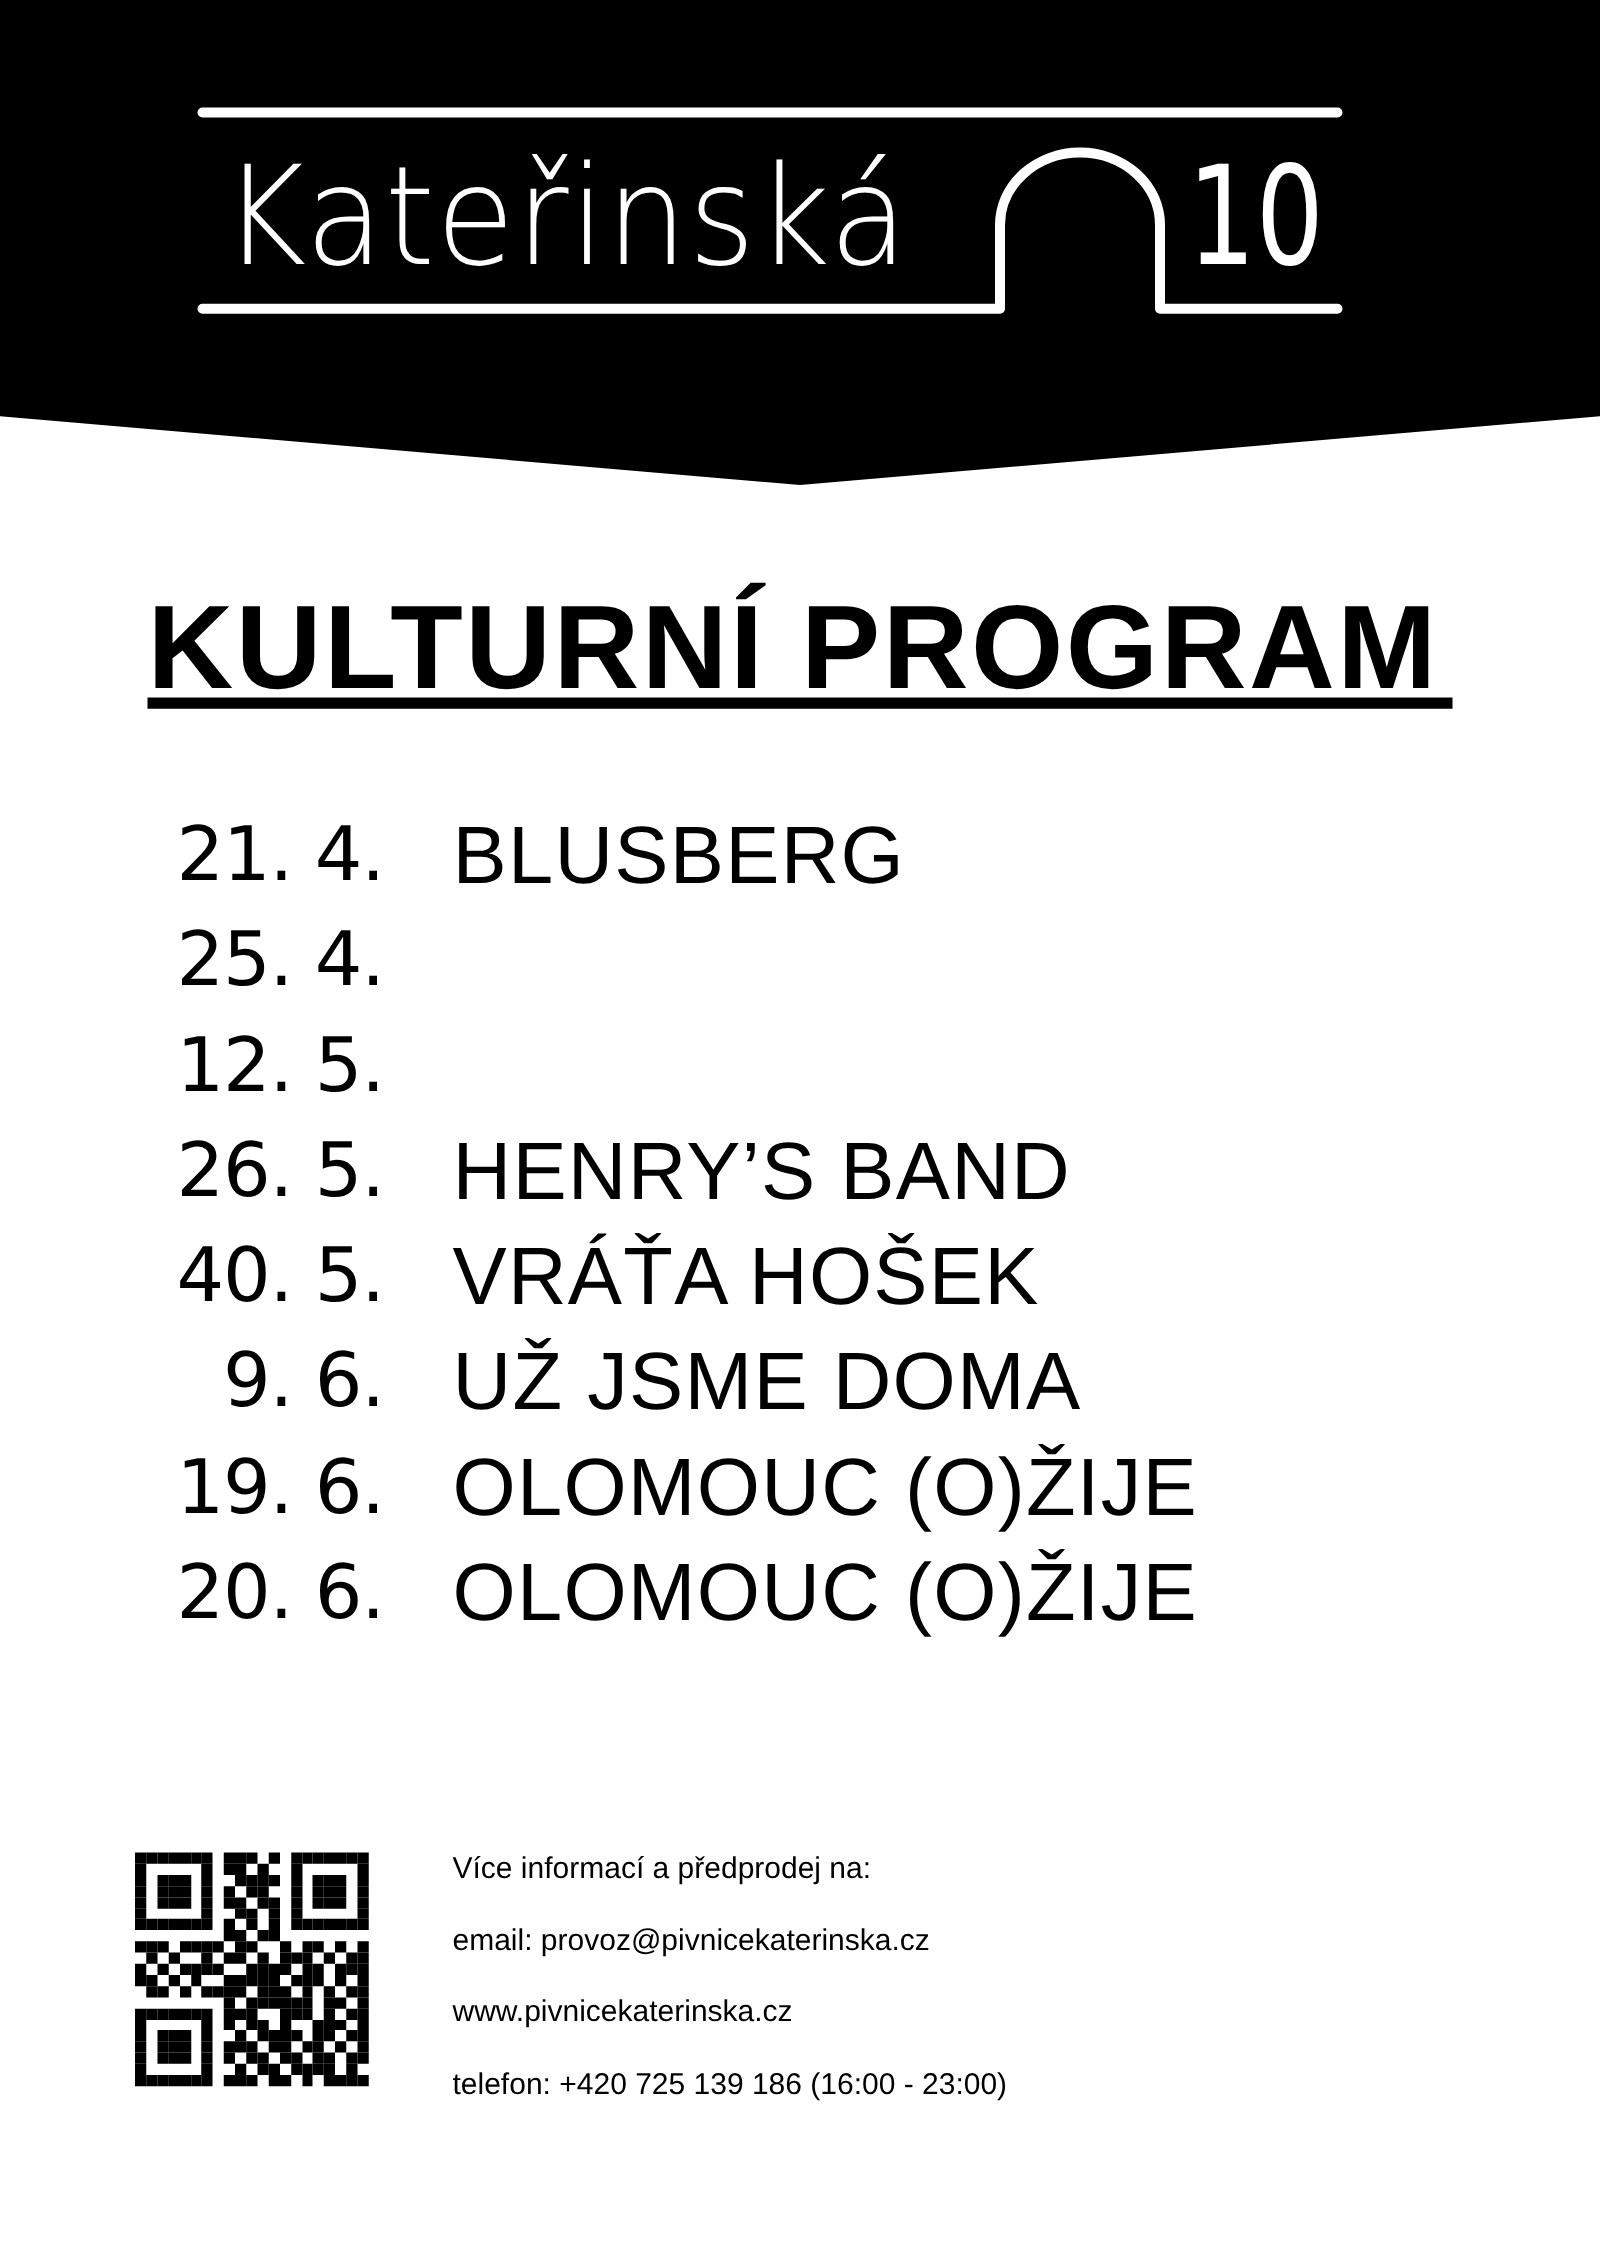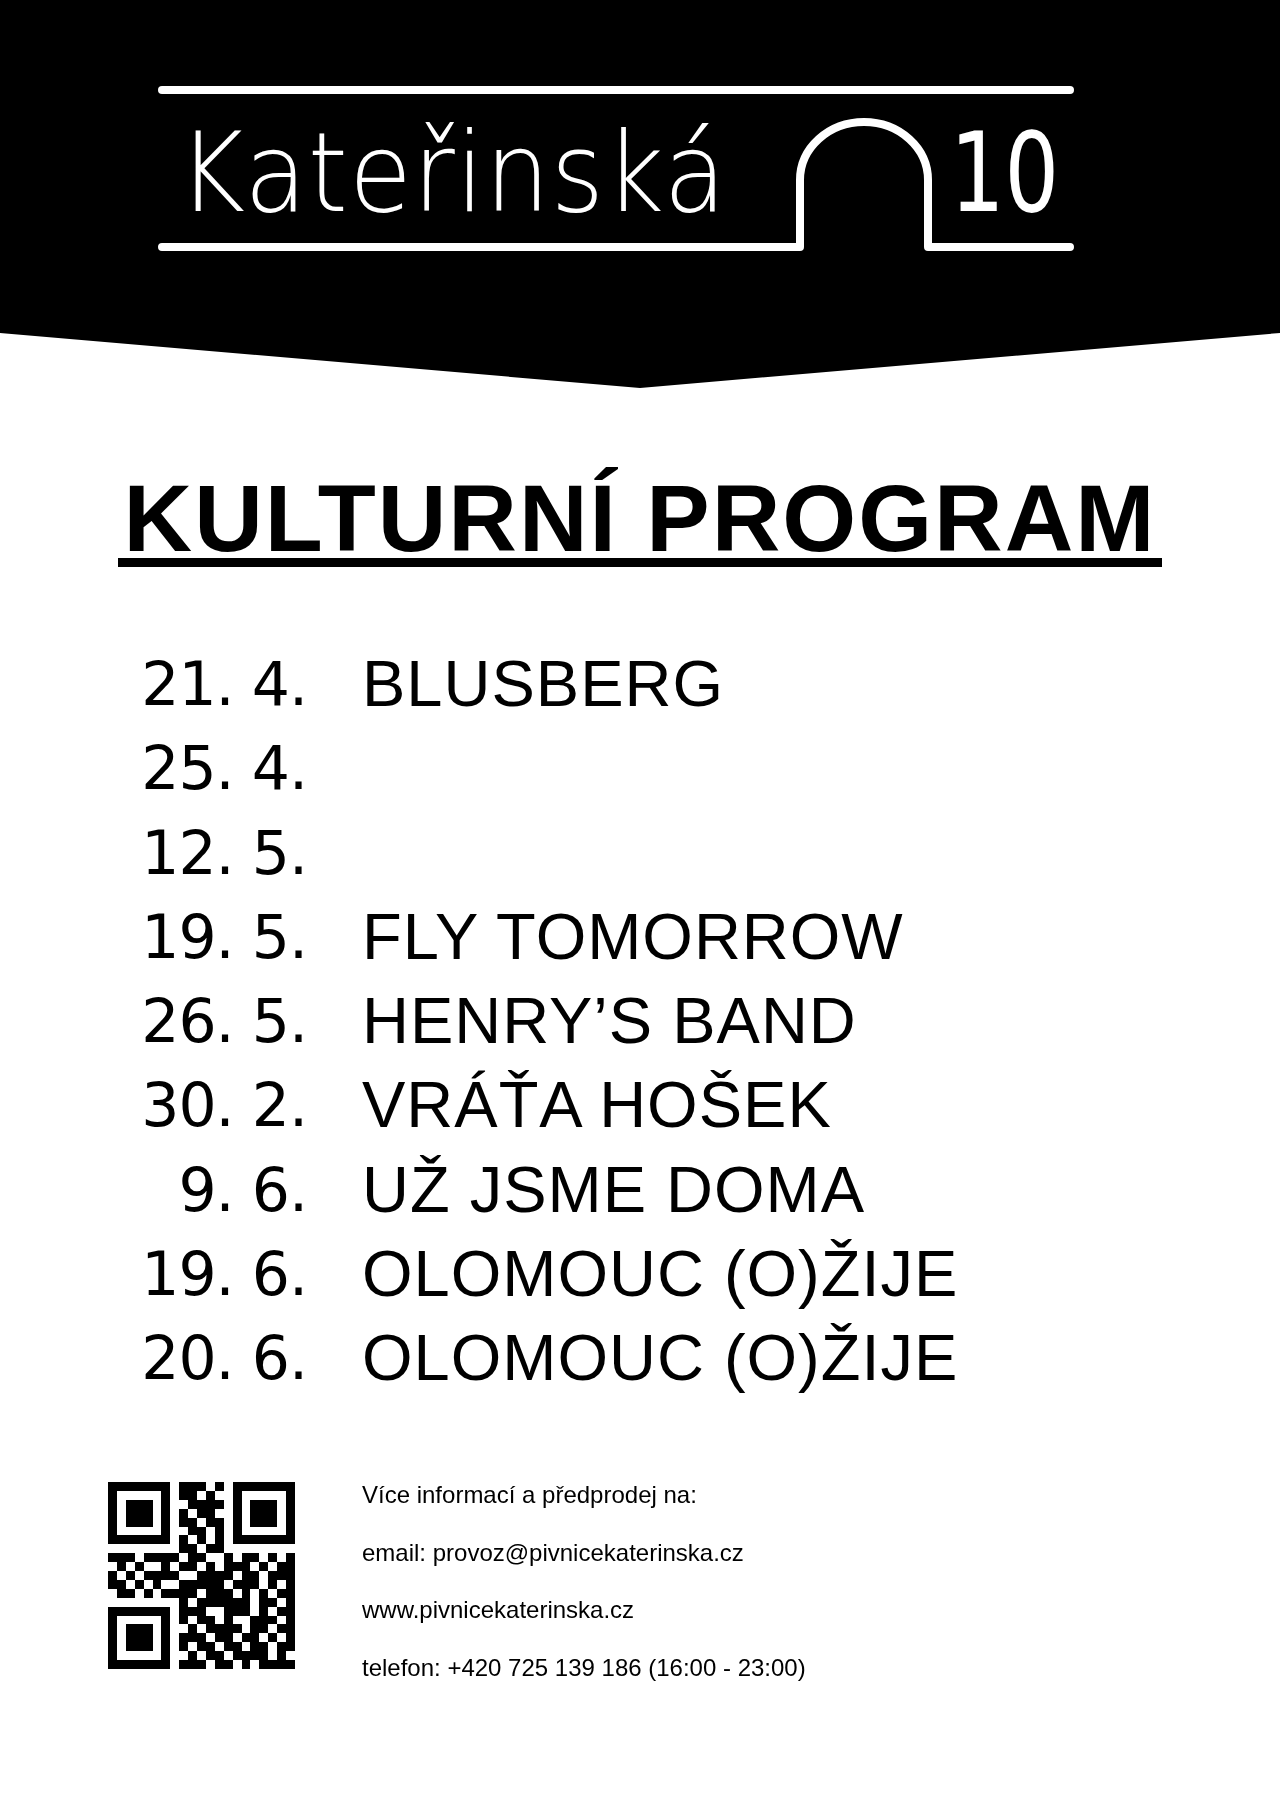--- a/index.html
+++ b/index.html
@@ -26,21 +26,20 @@
   }
   .logo-num {
     position: absolute; left: 950px; top: 108px;
     font-family: "DejaVu Sans", sans-serif;
     font-size: 110px; line-height: 130px; color: #fff;
     transform: scaleX(0.78); transform-origin: left top;
     white-space: nowrap;
   }
   .title {
     position: absolute; left: 118px; top: 468px; width: 1044px;
-    text-align: center;
     font-family: "Liberation Sans", sans-serif; font-weight: 700;
     font-size: 95px; line-height: 100px; letter-spacing: 2px;
     white-space: nowrap;
   }
   .title-underline {
     position: absolute; left: 118px; top: 558px; width: 1044px; height: 9px;
     background: #000;
   }
   .schedule { position: absolute; left: 0; top: 652px; width: 1280px; }
   .row {
@@ -94,29 +93,25 @@
     <span class="date">21. 4.</span>
     <span class="event">BLUSBERG</span>
   </div>
   <div class="row">
     <span class="date">25. 4.</span>
   </div>
   <div class="row">
     <span class="date">12. 5.</span>
   </div>
   <div class="row">
-    <span class="date">19. 5.</span>
-    <span class="event">FLY TOMORROW</span>
-  </div>
-  <div class="row">
     <span class="date">26. 5.</span>
     <span class="event">HENRY’S BAND</span>
   </div>
   <div class="row">
-    <span class="date">30. 2.</span>
+    <span class="date">40. 5.</span>
     <span class="event">VRÁŤA HOŠEK</span>
   </div>
   <div class="row">
     <span class="date">9. 6.</span>
     <span class="event">UŽ JSME DOMA</span>
   </div>
   <div class="row">
     <span class="date">19. 6.</span>
     <span class="event">OLOMOUC (O)ŽIJE</span>
   </div>

